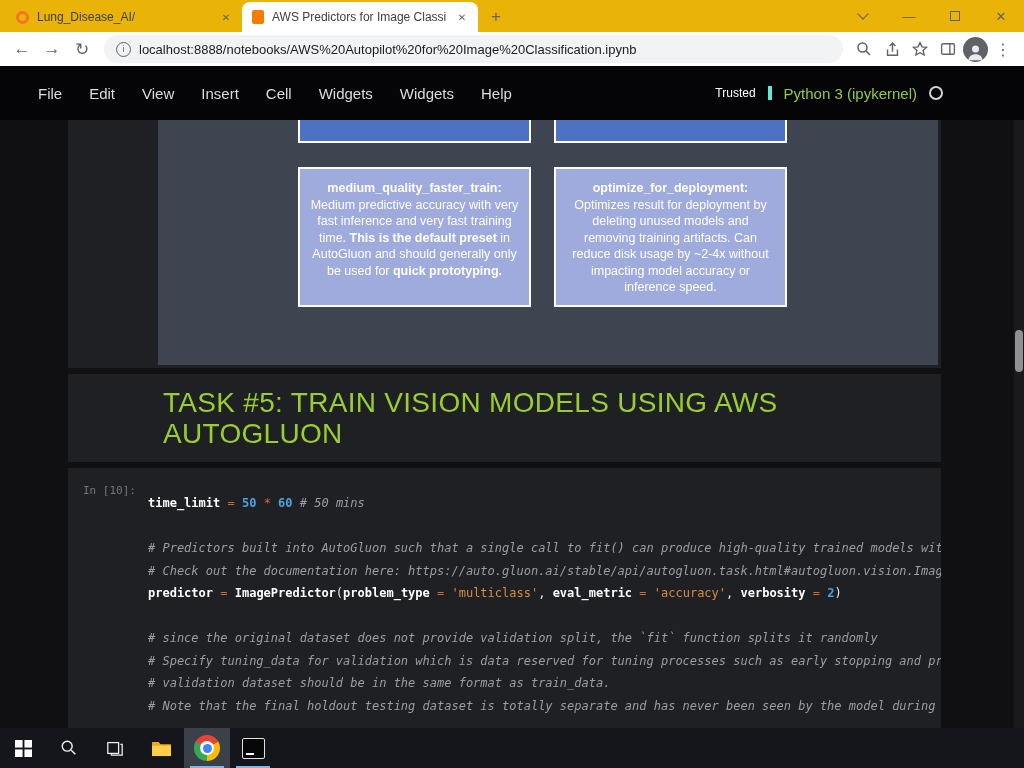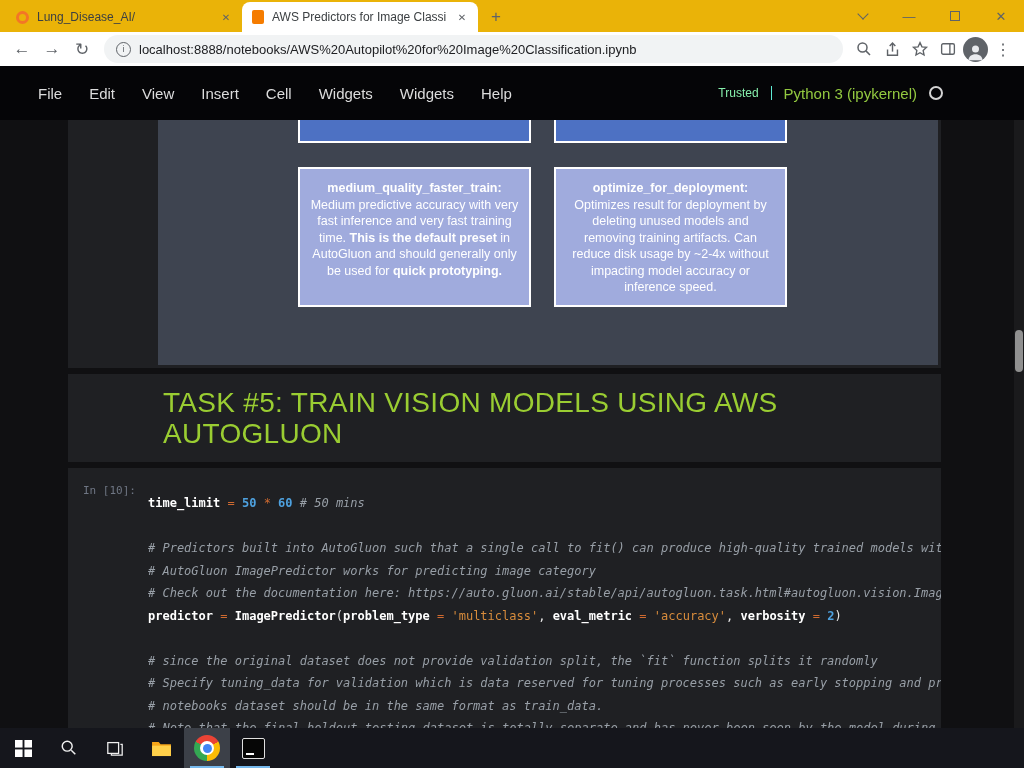--- a/index.html
+++ b/index.html
@@ -32,21 +32,21 @@
   .urltext{font-size:13px;color:#202124;white-space:nowrap;overflow:hidden;}
   .abricon{width:26px;height:26px;display:flex;align-items:center;justify-content:center;flex:0 0 auto;}
   .avatar{width:25px;height:25px;border-radius:50%;background:#5f6368;display:flex;align-items:flex-end;justify-content:center;overflow:hidden;flex:0 0 auto;}
   .kebab{font-size:16px;color:#5f6368;}
 
   
   .jupyter{position:absolute;top:66px;left:0;right:0;bottom:40px;background:#101012;overflow:hidden;}
   .menubar{position:absolute;top:0;left:0;right:0;height:54px;background:#050507;display:flex;align-items:center;padding-left:38px;gap:27px;}
   .menuitem{font-size:15px;color:#dcdcdc;}
   .kernel-area{position:absolute;right:81px;top:0;height:54px;display:flex;align-items:center;gap:12px;}
-  .trusted{font-size:12px;color:#86efac;padding-right:12px;border-right:1px solid #5eead4;}
+  .trusted{font-size:12px;color:#ffffff;padding-right:12px;border-right:4px solid #5eead4;}
   .kernel-name{font-size:15px;color:#93c940;}
   .kernel-circle{width:14px;height:14px;border:2px solid #d4d4d4;border-radius:50%;}
 
   .nbcontent{position:absolute;top:54px;left:0;right:0;bottom:0;overflow:hidden;background:#101012;}
   .cell{position:absolute;left:68px;width:873px;background:#1f2023;}
   .cell-image{top:0;height:248px;}
   .imgpanel{position:absolute;left:90px;top:0;width:780px;height:245px;background:#3e4450;}
   .card{position:absolute;width:233px;text-align:center;color:#ffffff;font-size:12.5px;line-height:16.5px;border:2px solid #ffffff;}
   .card.cropped{top:0;height:23px;border-top:none;background:#4d71c3;}
   .card.full{top:47px;height:140px;background:#a0abdd;padding:11px 10px;}
@@ -191,27 +191,26 @@
       <div class="cell cell-heading">
         <h1>TASK #5: TRAIN VISION MODELS USING AWS AUTOGLUON</h1>
       </div>
 
       <div class="cell cell-code">
         <div class="prompt">In [10]:</div>
         <div class="codearea">
             <div class="code-line"><span class="tok-nm">time_limit </span><span class="tok-op">= </span><span class="tok-num">50</span><span class="tok-pl"> </span><span class="tok-op">* </span><span class="tok-num">60 </span><span class="tok-cm"># 50 mins</span></div>
             <div class="code-line">&nbsp;</div>
             <div class="code-line"><span class="tok-cm"># Predictors built into AutoGluon such that a single call to fit() can produce high-quality trained models with images</span></div>
-            <div class="code-line"><span class="tok-cm"># AutoGluon ImagePredictor works for predicting image category</span></div>
             <div class="code-line"><span class="tok-cm"># Check out the documentation here: https://auto.gluon.ai/stable/api/autogluon.task.html#autogluon.vision.ImagePredictor</span></div>
             <div class="code-line"><span class="tok-nm">predictor </span><span class="tok-op">= </span><span class="tok-nm">ImagePredictor</span><span class="tok-pl">(</span><span class="tok-nm">problem_type </span><span class="tok-op">= </span><span class="tok-str">'multiclass'</span><span class="tok-pl">, </span><span class="tok-nm">eval_metric </span><span class="tok-op">= </span><span class="tok-str">'accuracy'</span><span class="tok-pl">, </span><span class="tok-nm">verbosity </span><span class="tok-op">= </span><span class="tok-num">2</span><span class="tok-pl">)</span></div>
             <div class="code-line">&nbsp;</div>
             <div class="code-line"><span class="tok-cm"># since the original dataset does not provide validation split, the `fit` function splits it randomly</span></div>
             <div class="code-line"><span class="tok-cm"># Specify tuning_data for validation which is data reserved for tuning processes such as early stopping and pruning</span></div>
-            <div class="code-line"><span class="tok-cm"># notebooks dataset should be in the same format as train_data.</span></div>
+            <div class="code-line"><span class="tok-cm"># validation dataset should be in the same format as train_data.</span></div>
             <div class="code-line"><span class="tok-cm"># Note that the final holdout testing dataset is totally separate and has never been seen by the model during training</span></div>
           </div>
       </div>
 
     </div>
 
     <div class="vscroll">
       <div class="vthumb"></div>
     </div>
   </div>

